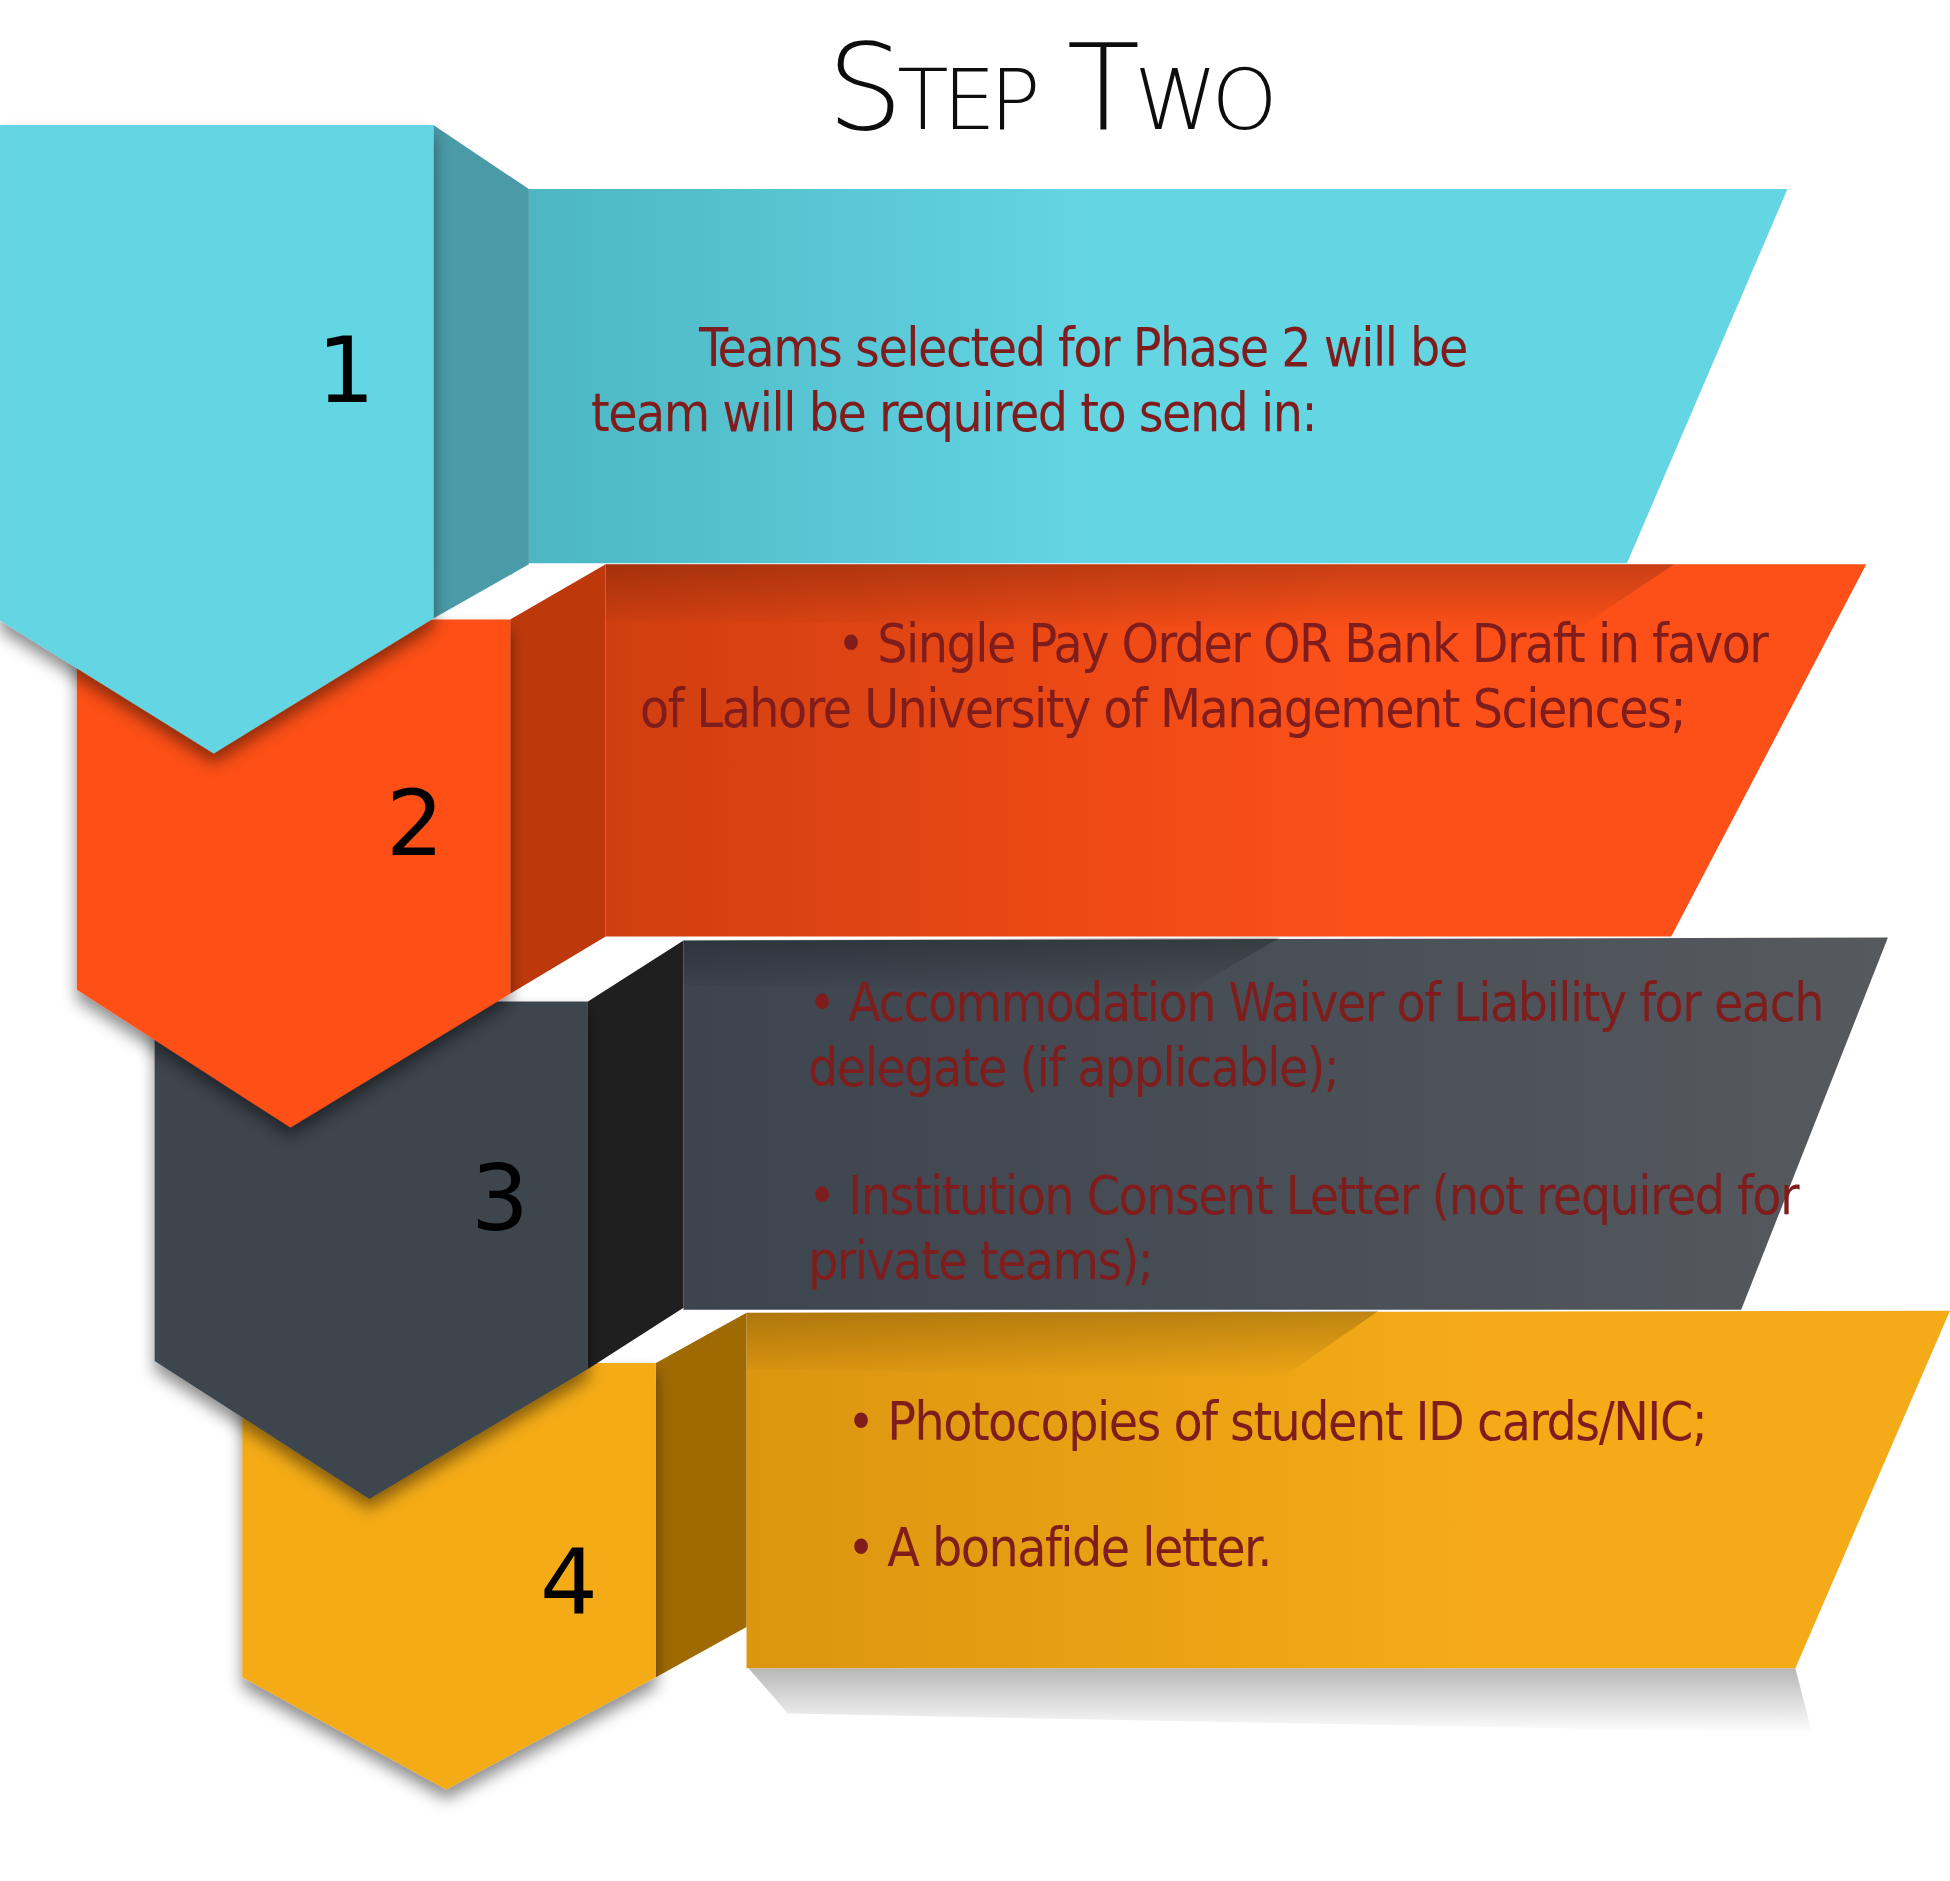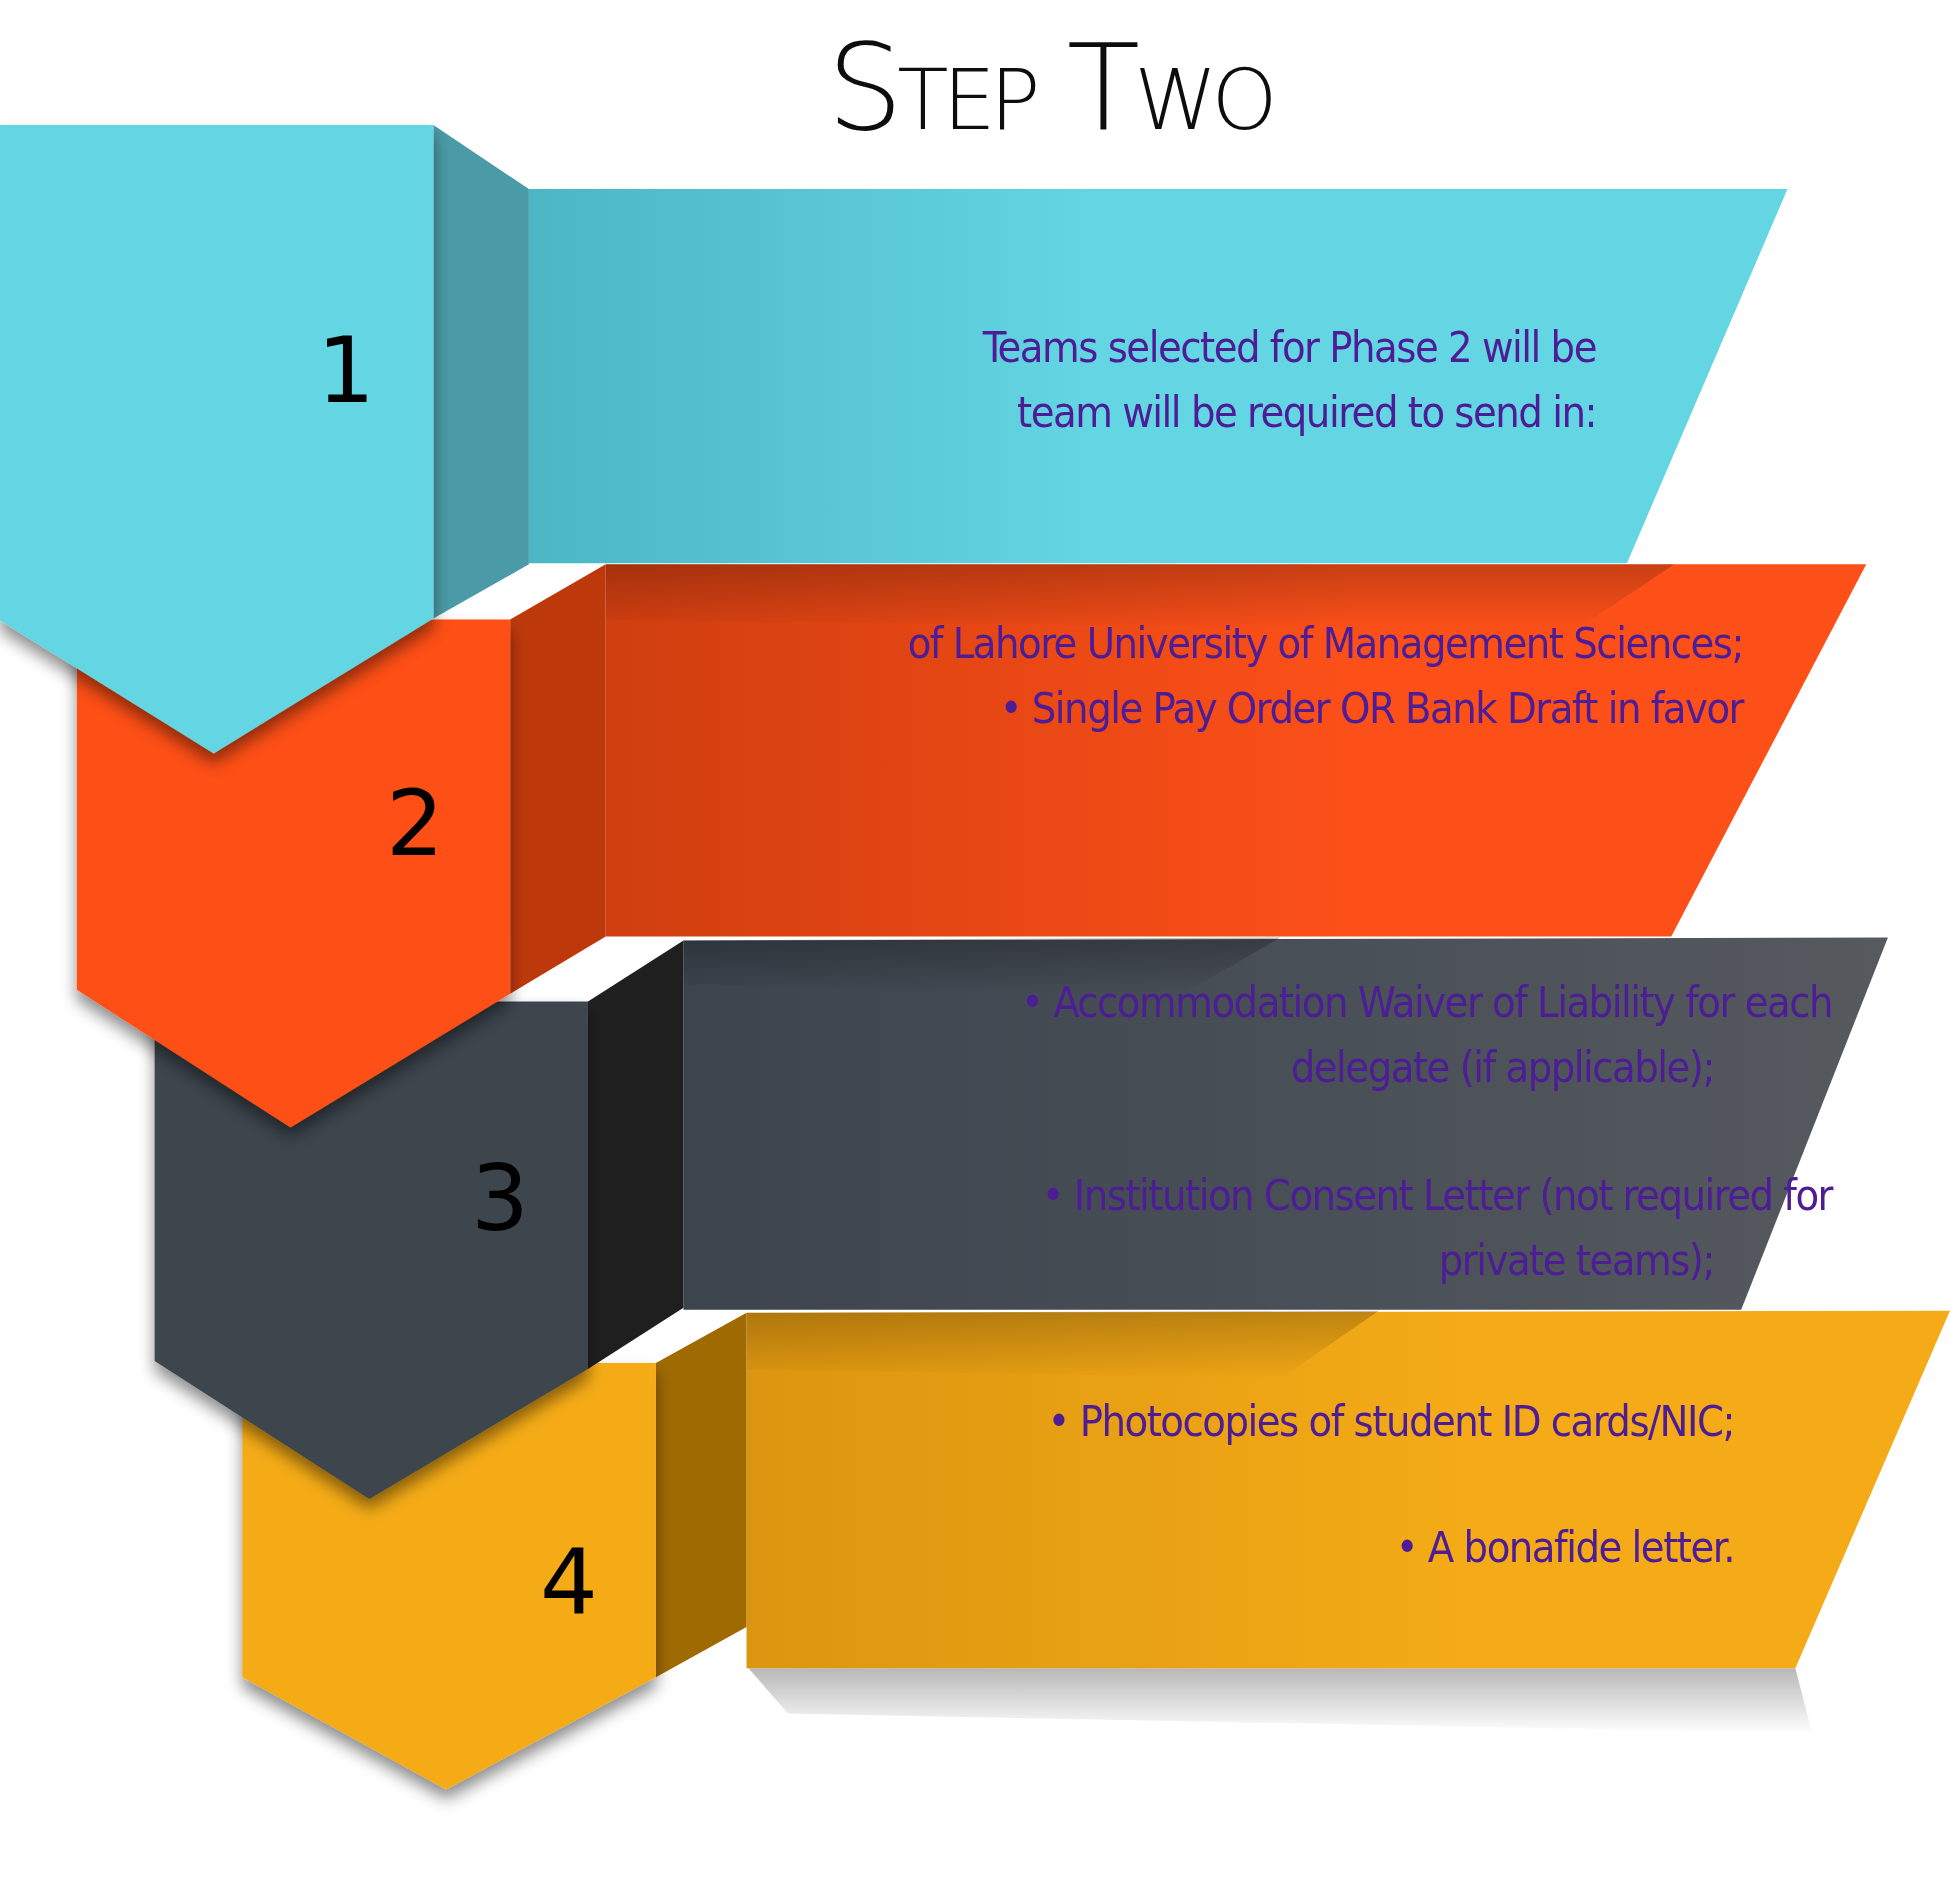--- a/index.html
+++ b/index.html
@@ -4,23 +4,23 @@
 <style>
   html, body { margin:0; padding:0; background:#ffffff; }
   body { width:1950px; height:1881px; position:relative; overflow:hidden;
          font-family:"Liberation Sans", sans-serif; }
   #art { position:absolute; left:0; top:0; }
   .title { position:absolute; left:827px; top:27.6px; width:552px; 
            font-family:"DejaVu Sans", sans-serif; font-weight:300; color:#0d0d0d;
            font-size:120px; letter-spacing:-5.9px; line-height:1; font-variant:small-caps; }
   .num { position:absolute; font-family:"DejaVu Sans", sans-serif; color:#000;
          font-size:91px; line-height:1; }
-  .txt { position:absolute; color:#4c1d95; text-align:right;
+  .txt { position:absolute; color:#7f1d1d; text-align:left;
          font-family:"DejaVu Sans Condensed","DejaVu Sans", sans-serif;
-         font-size:43px; line-height:65px; letter-spacing:-1.5px; }
+         font-size:53px; line-height:65px; letter-spacing:-1.5px; }
   .txt div { white-space:nowrap; }
   .gap { height:63px; }
 </style>
 </head>
 <body>
 
 <svg id="art" width="1950" height="1881" viewBox="0 0 1980 1910">
   <defs>
     <linearGradient id="g1" x1="0" x2="1" y1="0" y2="0">
       <stop offset="0" stop-color="#4cb6c4"></stop>
@@ -90,22 +90,22 @@
 <div class="num" style="left:386px;top:778px;">2</div>
 <div class="num" style="left:471px;top:1153px;">3</div>
 <div class="num" style="left:540px;top:1537px;">4</div>
 
 <div class="txt" style="left:591px;top:315px;width:1005px;">
   <div style="padding-left:108px;">Teams selected for Phase 2 will be</div>
   <div>team will be required to send in:</div>
 </div>
 
 <div class="txt" style="left:640px;top:611px;width:1103px;">
+  <div style="padding-left:197px;">• Single Pay Order OR Bank Draft in favor</div>
   <div>of Lahore University of Management Sciences;</div>
-  <div style="padding-left:197px;">• Single Pay Order OR Bank Draft in favor</div>
   <div class="gap"></div>
 </div>
 
 <div class="txt" style="left:808px;top:970px;width:1024px;">
   <div>• Accommodation Waiver of Liability for each</div>
   <div style="padding-right:118px;">delegate (if applicable);</div>
   <div class="gap"></div>
   <div>• Institution Consent Letter (not required for</div>
   <div style="padding-right:118px;">private teams);</div>
 </div>

